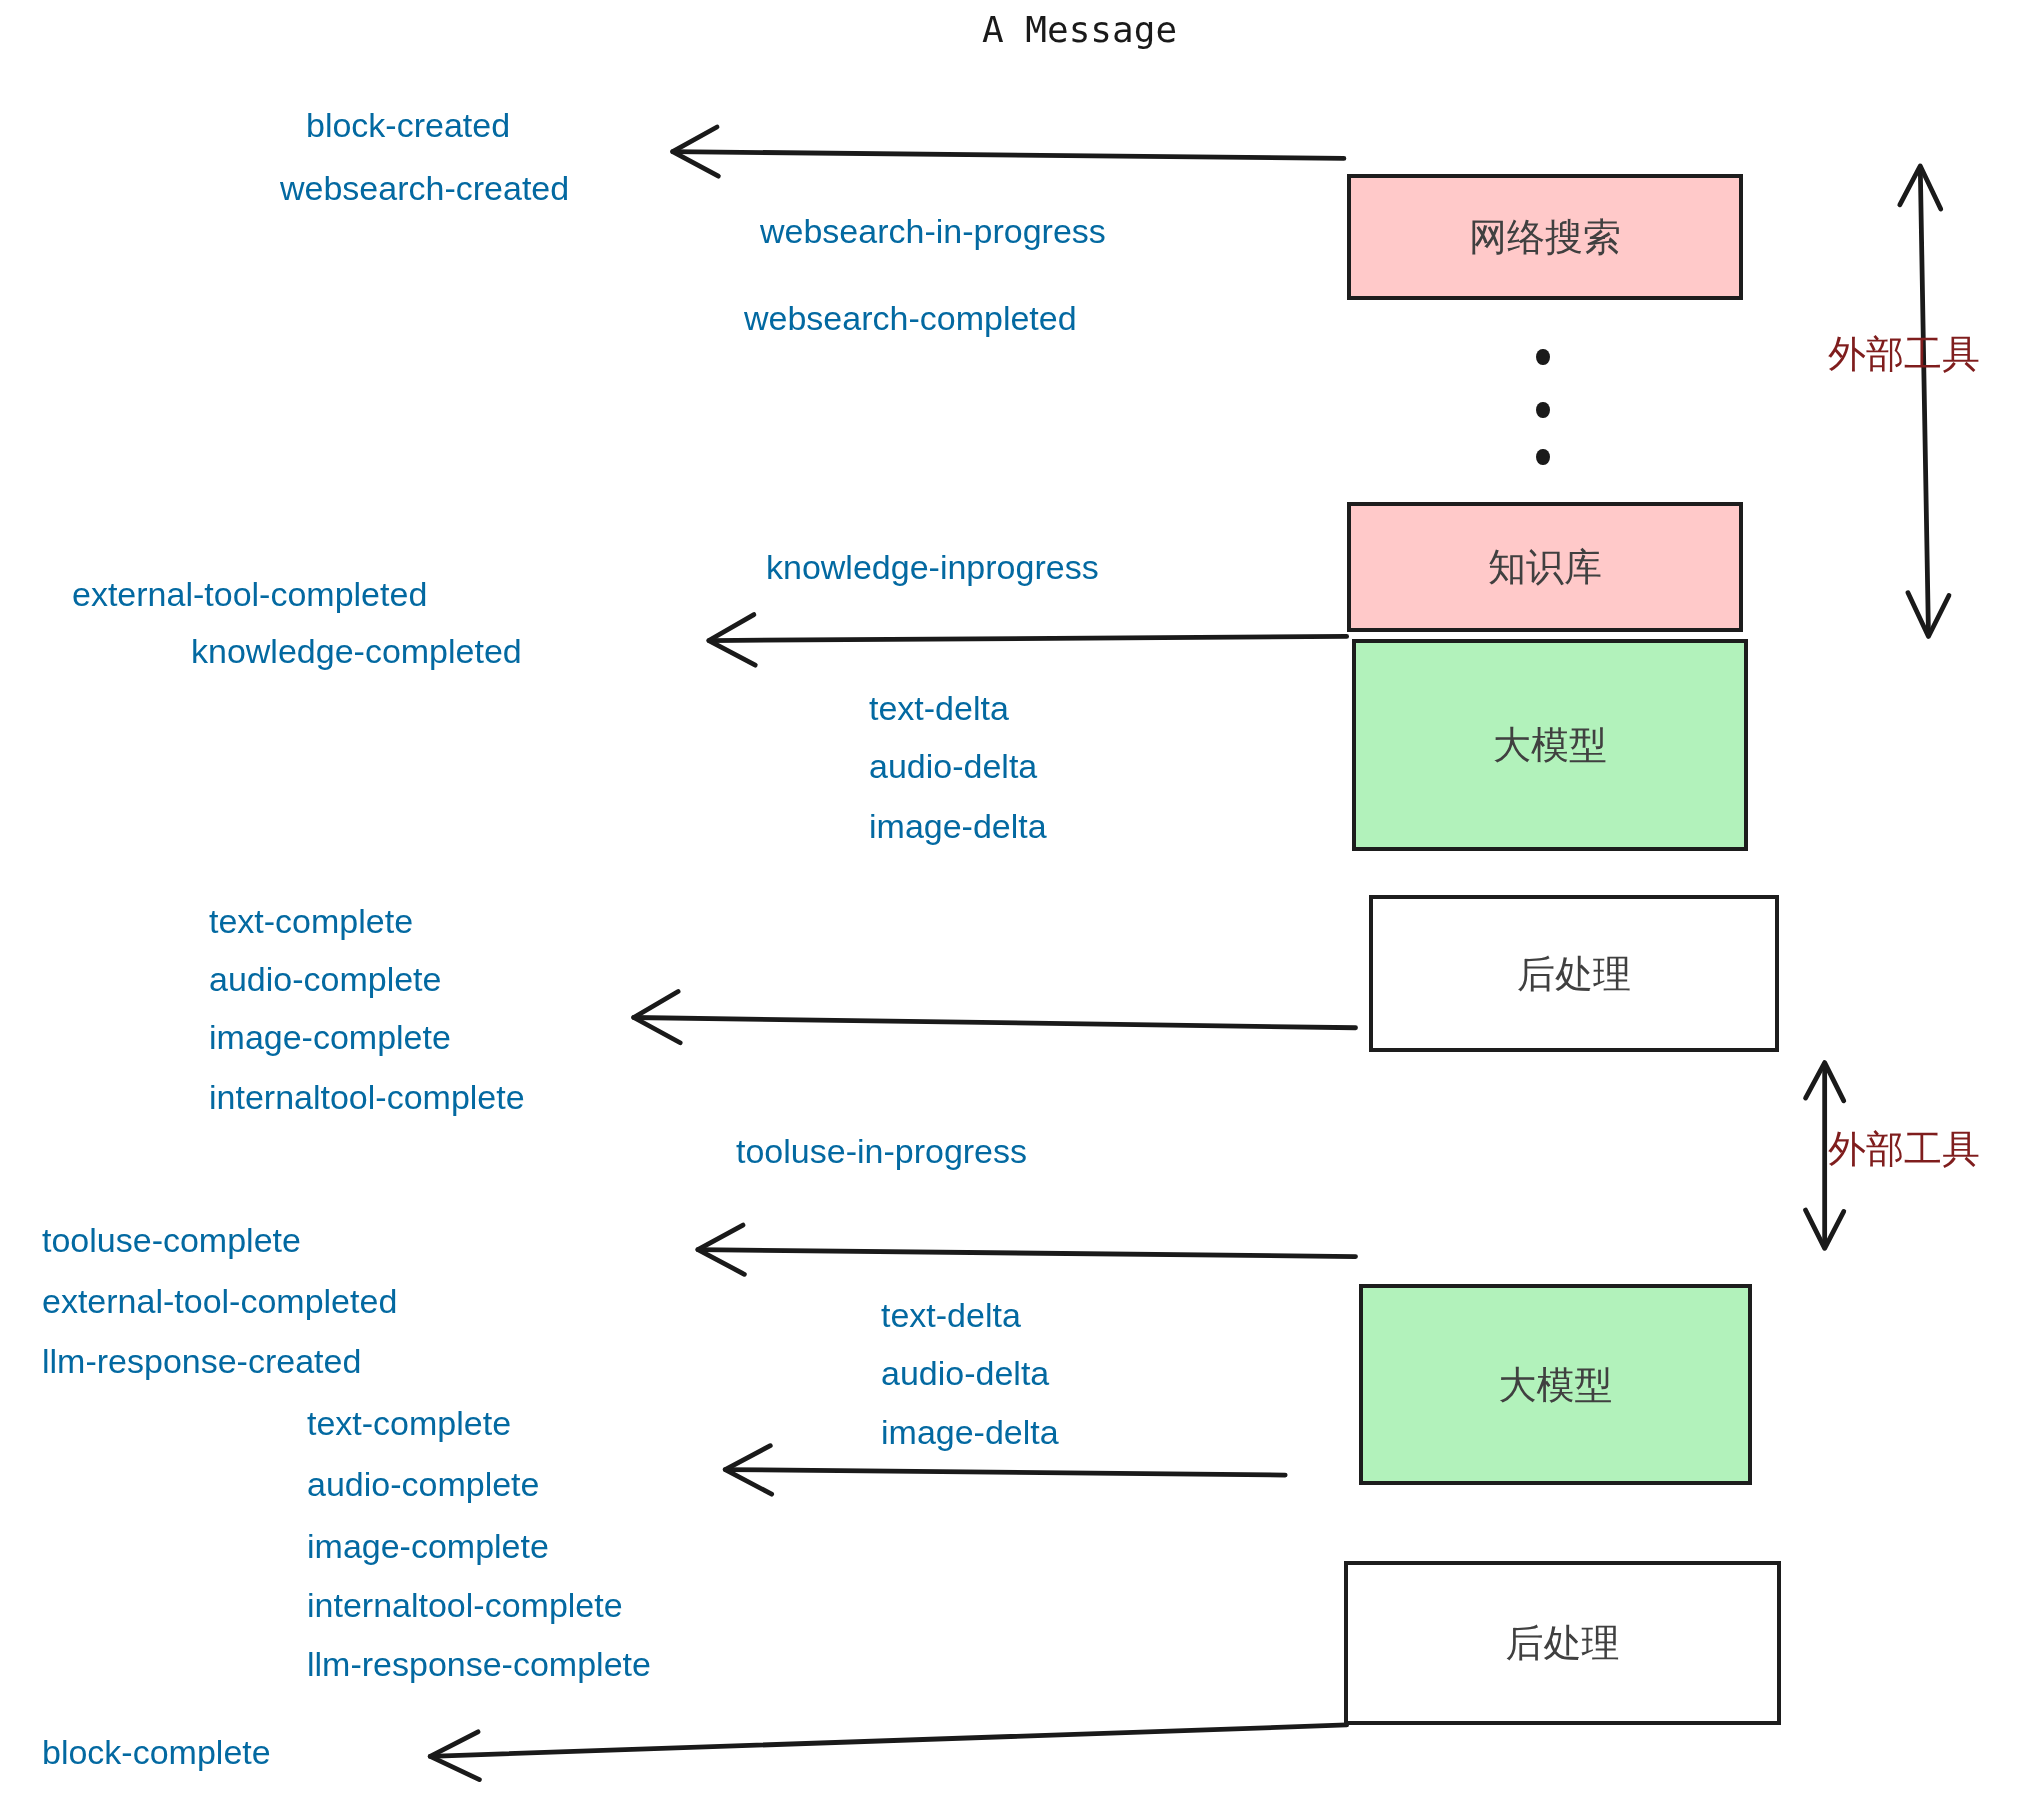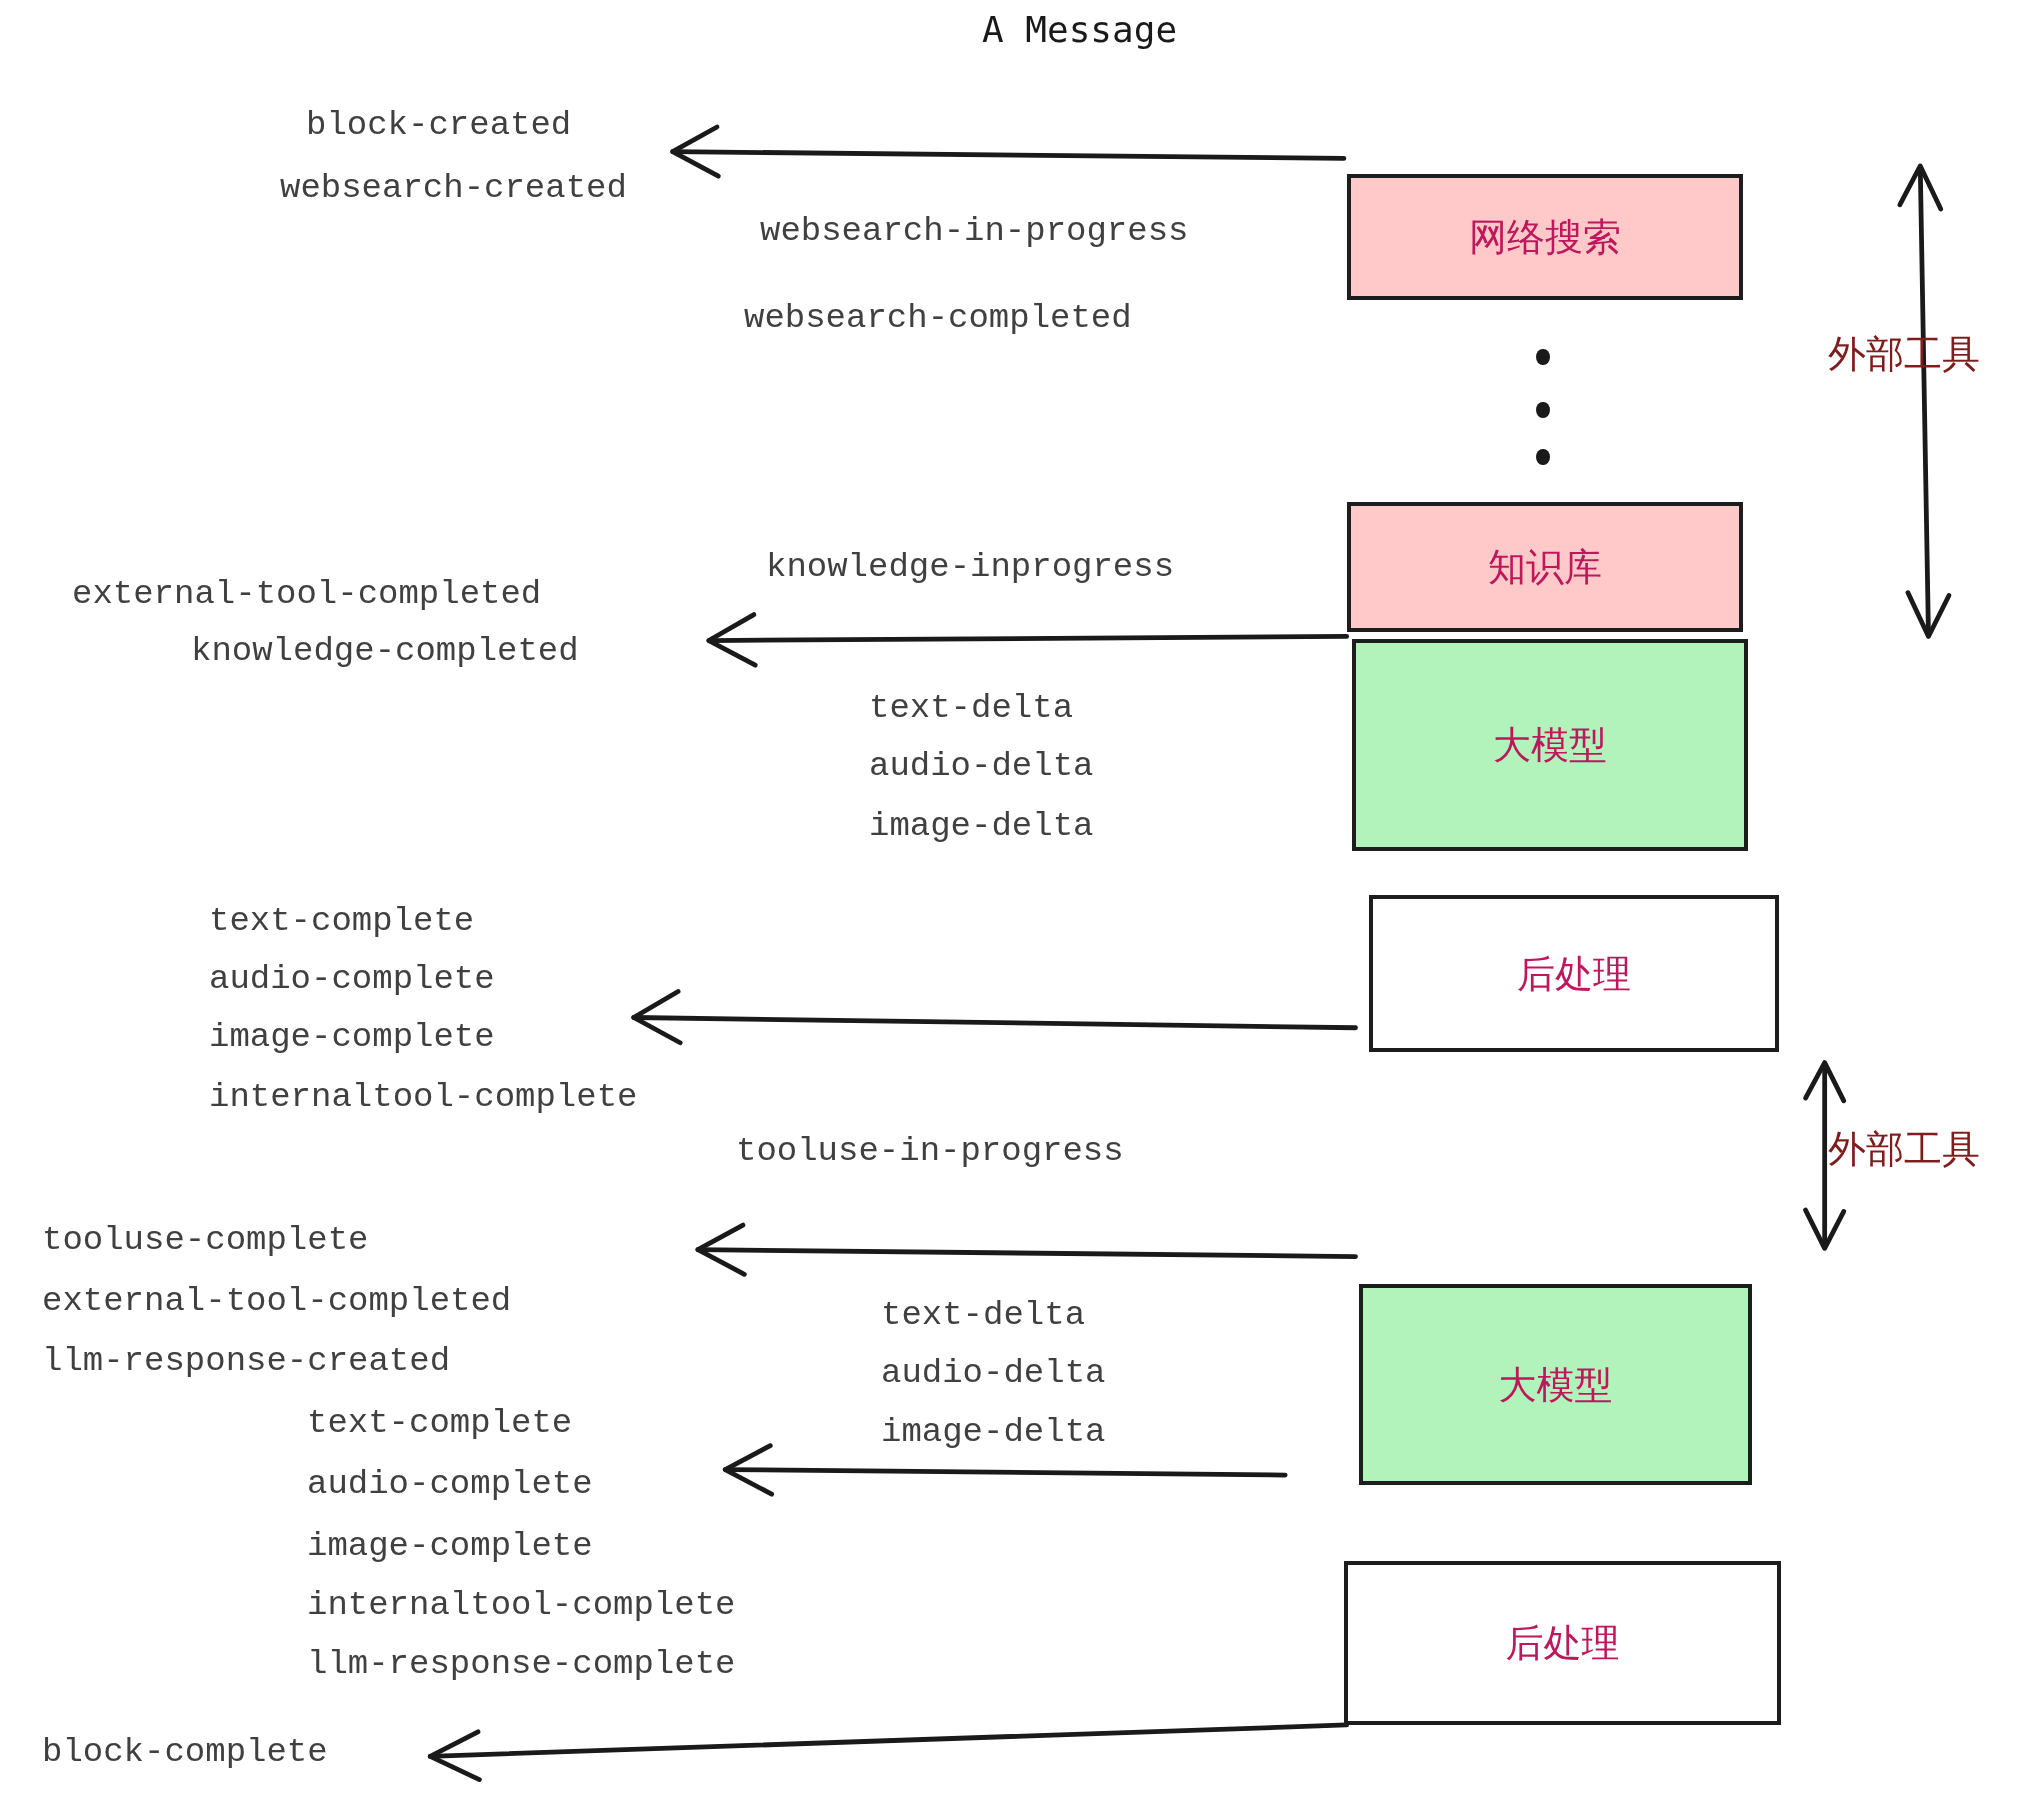--- a/index.html
+++ b/index.html
@@ -12,42 +12,42 @@
     width: 2035px;
     height: 1796px;
     background: #ffffff;
     overflow: hidden;
     font-family: "DejaVu Sans Mono", "Liberation Mono", monospace;
     border-radius: 16px;
   }
   .evt {
     position: absolute;
     white-space: pre;
-    color: #404040;
-    font-family: Liberation Mono, monospace;
+    color: #0369a1;
+    font-family: Liberation Sans, sans-serif;
     font-size: 34px;
     line-height: 1;
     letter-spacing: 0px;
   }
   .title {
     position: absolute;
     white-space: pre;
     color: #1a1a1a;
     font-family: "DejaVu Sans Mono", "Liberation Mono", monospace;
     font-size: 36px;
     line-height: 1;
   }
   .node {
     position: absolute;
     box-sizing: border-box;
     border: 4.1px solid #1d1d1d;
     display: flex;
     align-items: center;
     justify-content: center;
-    color: #be185d;
+    color: #404040;
     font-family: "DejaVu Sans", "Liberation Sans", sans-serif;
     font-size: 38px;
     line-height: 1;
   }
   .node.pink   { background: #ffc9c9; }
   .node.green  { background: #b2f2bb; }
   .node.yellow { background: #ffe493; }
   .node.white  { background: #ffffff; }
   .node .lbl { pointer-events: none; }
   .node.mono .lbl {

